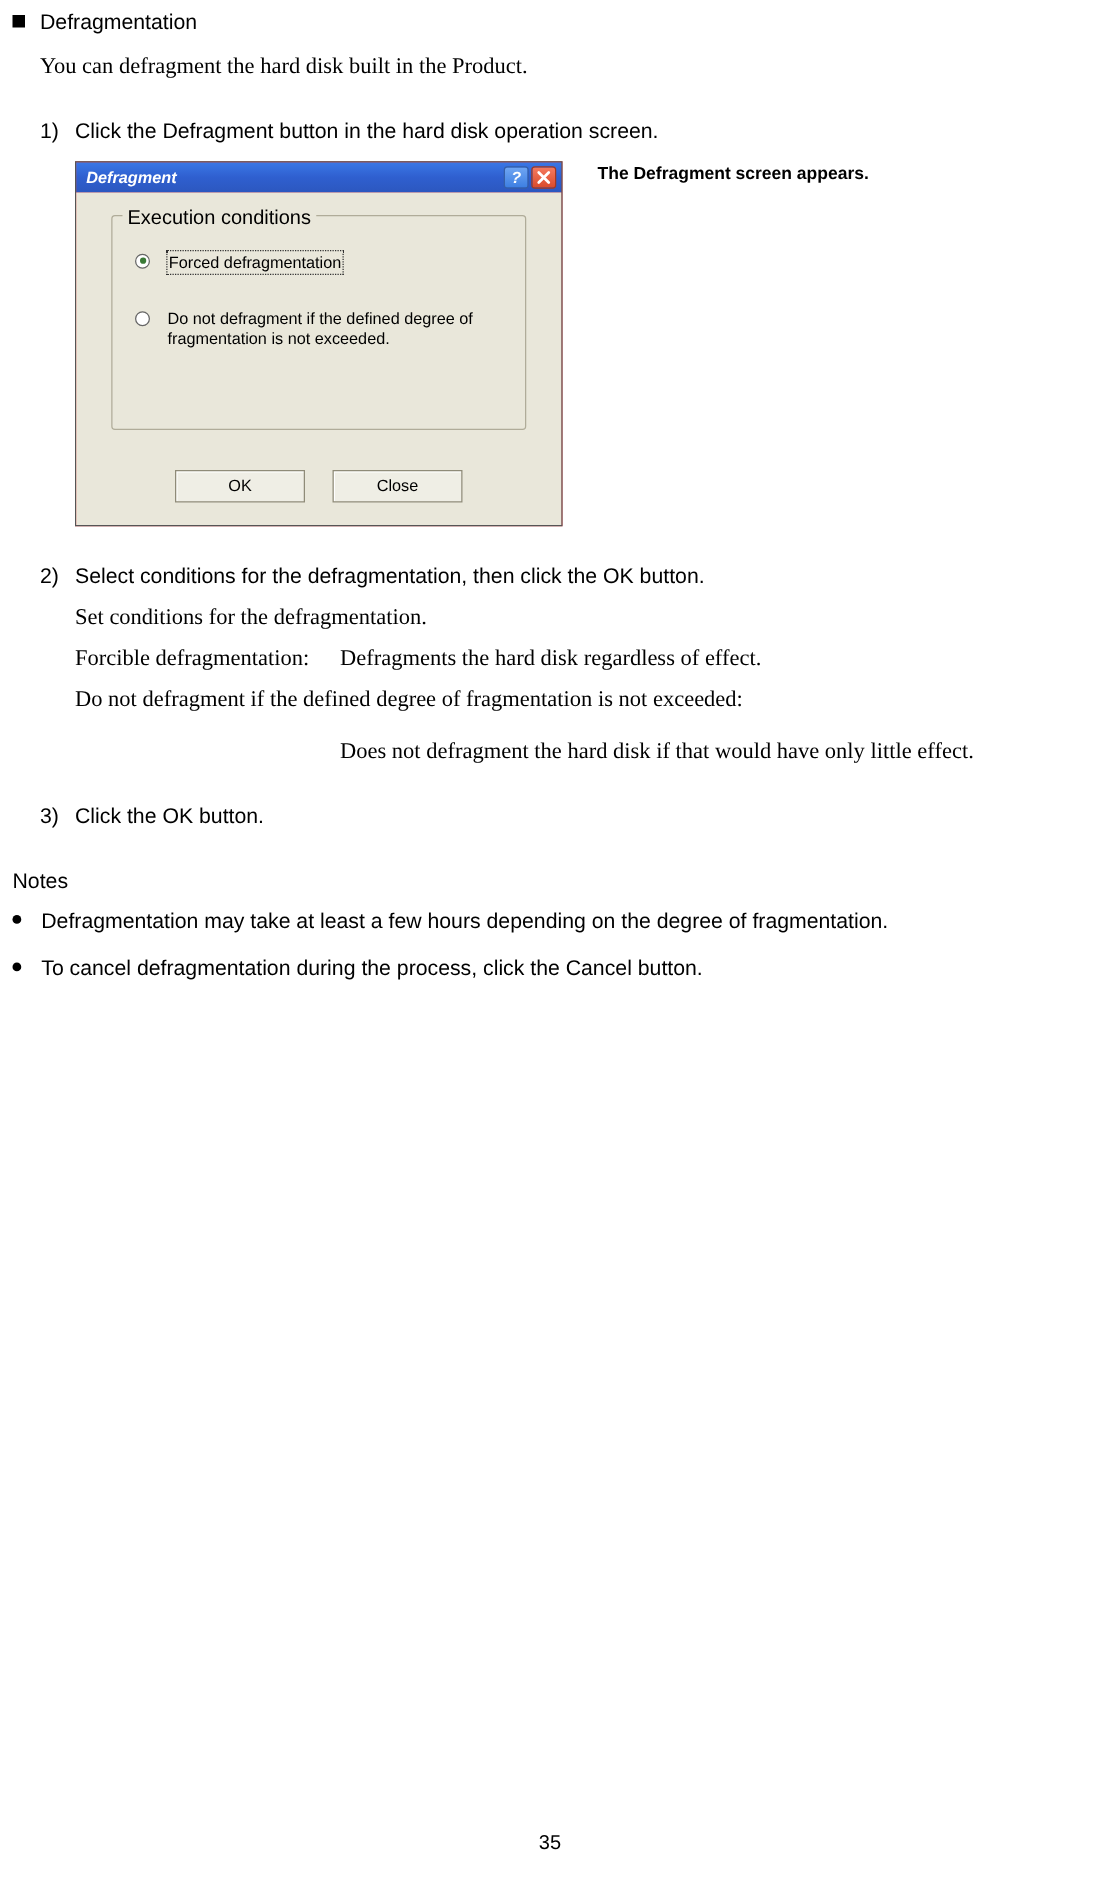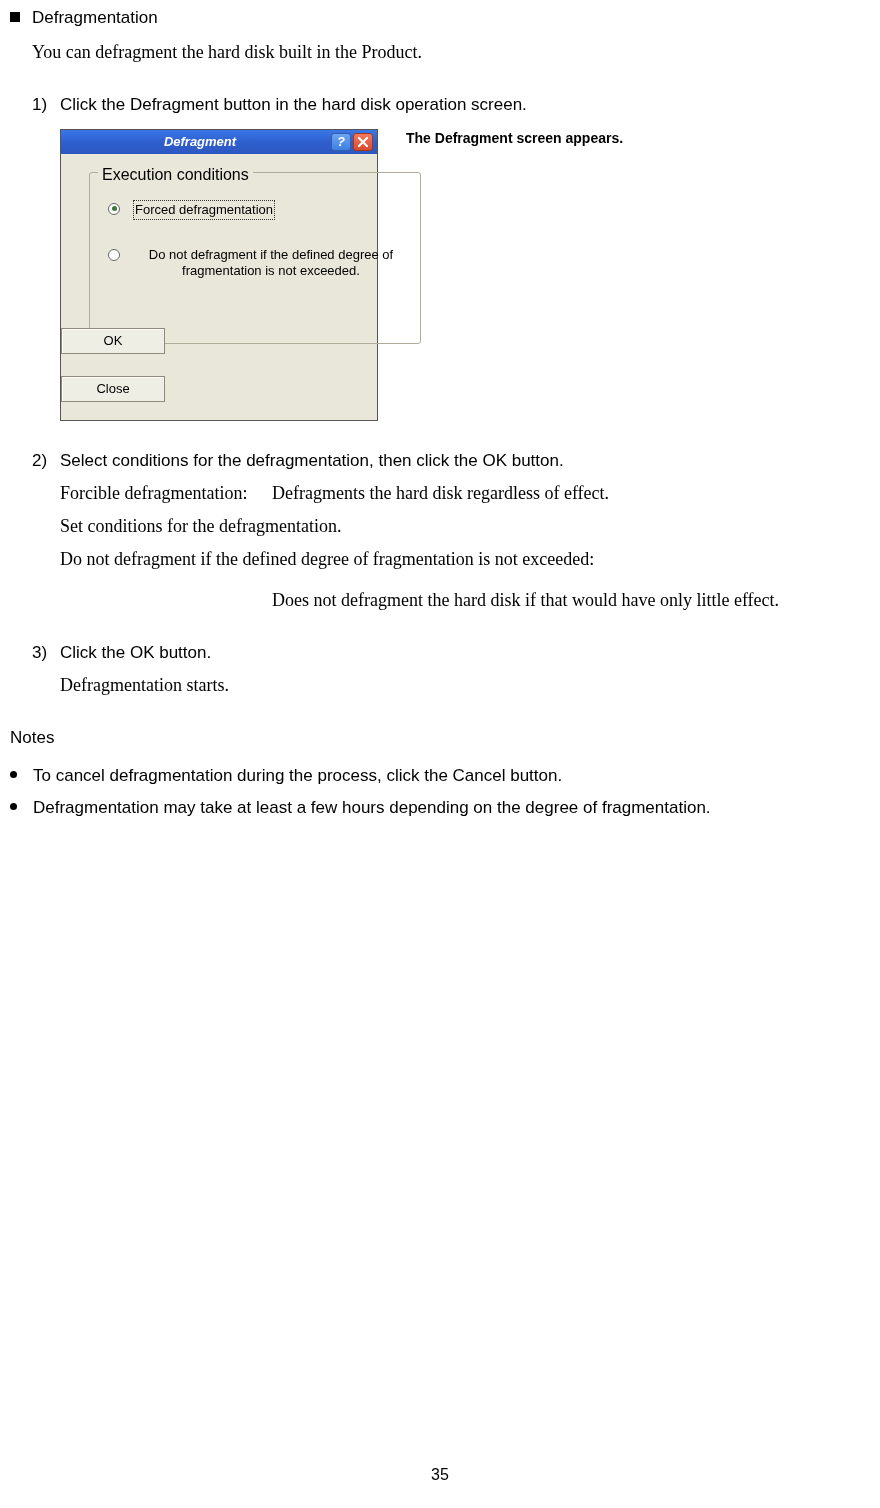--- a/index.html
+++ b/index.html
@@ -22,21 +22,21 @@
     .indent1 { margin-left: 22px; }
     .indent2 { margin-left: 50px; }
     .serif { font-family: "Times New Roman", Times, serif; font-size: 18px; }
     .sans { font-family: Arial, Helvetica, sans-serif; }
 
     .step-row { display: flex; align-items: baseline; margin-top: 28px; }
     .step-num { width: 28px; flex: none; }
     .step-text {}
 
     .screenshot-row { display: flex; margin-top: 12px; }
-    .screenshot { width: 318px; height: 292px; border: 1px solid #555; position: relative; background: #ef4444; text-align: center; }
+    .screenshot { width: 390px; height: 292px; border: 1px solid #555; position: relative; background: #ef4444; }
     .titlebar { height: 24px; background: linear-gradient(180deg, #3a77e6 0%, #2f5fcf 50%, #2c57bf 100%); display: flex; align-items: center; padding: 0 4px 0 8px; color: #fff; font-weight: bold; font-size: 13px; font-style: italic; }
     .title-text { flex: 1; }
     .title-icons { display: flex; gap: 2px; }
     .title-icon { width: 20px; height: 18px; display: flex; align-items: center; justify-content: center; border-radius: 3px; }
     .help-btn { background: linear-gradient(180deg, #6fa5f2 0%, #3d7fe2 100%); border: 1px solid #355fa8; color: #fff; font-weight: bold; font-size: 13px; }
     .close-btn { background: linear-gradient(180deg, #f57a5f 0%, #d94b2c 100%); border: 1px solid #a33820; color: #fff; font-weight: bold; }
     .close-btn svg { width: 12px; height: 12px; }
 
     .dialog-body { position: absolute; top: 24px; left: 0; right: 0; bottom: 0; background: #e9e7da; }
     .groupbox { position: absolute; left: 28px; top: 18px; width: 332px; height: 172px; border: 1px solid #b0ac99; border-radius: 3px; }
@@ -44,21 +44,21 @@
 
     .radio-row { display: flex; align-items: flex-start; font-size: 13px; }
     .radio1 { position: absolute; top: 28px; left: 18px; width: 300px; }
     .radio2 { position: absolute; top: 74px; left: 18px; width: 300px; }
     .radio-circle { width: 12px; height: 12px; border: 1px solid #666; border-radius: 50%; background: #fff; margin-right: 14px; margin-top: 2px; flex: none; display: flex; align-items: center; justify-content: center; }
     .radio-dot { width: 5px; height: 5px; border-radius: 50%; background: #3a7a36; }
     .radio-label { }
     .radio-label.selected { outline: 1px dotted #333; outline-offset: 0; padding: 0 1px; }
     .radio-label-multi { line-height: 1.25; }
 
-    .dialog-buttons { position: absolute; left: 0; right: 0; bottom: 18px; display: flex; justify-content: center; gap: 22px; flex-direction: column; }
+    .dialog-buttons { position: absolute; left: 0; right: 0; bottom: 18px; display: flex; justify-content: center; gap: 22px; }
     .dlg-btn { width: 104px; height: 26px; border: 1px solid #8f8b78; background: #efeee5; font-size: 13px; display: flex; align-items: center; justify-content: center; box-shadow: inset 1px 1px 0 #fff; }
 
     .caption { font-size: 14px; margin-left: 28px; font-weight: bold; }
 
     .sub-serif-row { margin-top: 8px; }
 
     .notes-title { margin-top: 28px; }
 
     .dot-bullet { display: flex; align-items: flex-start; margin-top: 8px; }
     .dot { width: 7px; height: 7px; background: #000; border-radius: 50%; margin-top: 7px; margin-right: 16px; flex: none; }
@@ -119,40 +119,39 @@
           </div>
         </div>
       </div>
       <div class="caption sans">The Defragment screen appears.</div>
     </div>
 
     <div class="step-row indent1 sans">
       <div class="step-num">2)</div>
       <div class="step-text">Select conditions for the defragmentation, then click the OK button.</div>
     </div>
+    <div class="indent2 serif sub-serif-row">Set conditions for the defragmentation.</div>
     <div class="indent2 serif sub-serif-row forcible-row">
       <div class="forcible-label">Forcible defragmentation:</div>
       <div>Defragments the hard disk regardless of effect.</div>
     </div>
-    <div class="indent2 serif sub-serif-row">Set conditions for the defragmentation.</div>
     <div class="indent2 serif sub-serif-row">Do not defragment if the defined degree of fragmentation is not exceeded:</div>
     <div class="serif" style="margin-left:262px; margin-top:16px;">Does not defragment the hard disk if that would have only little effect.</div>
 
     <div class="step-row indent1 sans">
       <div class="step-num">3)</div>
       <div class="step-text">Click the OK button.</div>
     </div>
-    <div class="indent2 serif gap-sm">Defragmentation starts.</div>
 
     <div class="sans notes-title">Notes</div>
+    <div class="dot-bullet">
+      <div class="dot"></div>
+      <div class="sans">Defragmentation may take at least a few hours depending on the degree of fragmentation.</div>
+    </div>
     <div class="dot-bullet" style="margin-top:14px;">
       <div class="dot"></div>
       <div class="sans">To cancel defragmentation during the process, click the Cancel button.</div>
-    </div>
-    <div class="dot-bullet">
-      <div class="dot"></div>
-      <div class="sans">Defragmentation may take at least a few hours depending on the degree of fragmentation.</div>
     </div>
 
   </div>
 
   <div class="pagenum sans">35</div>
 </div>
 
 </body></html>

